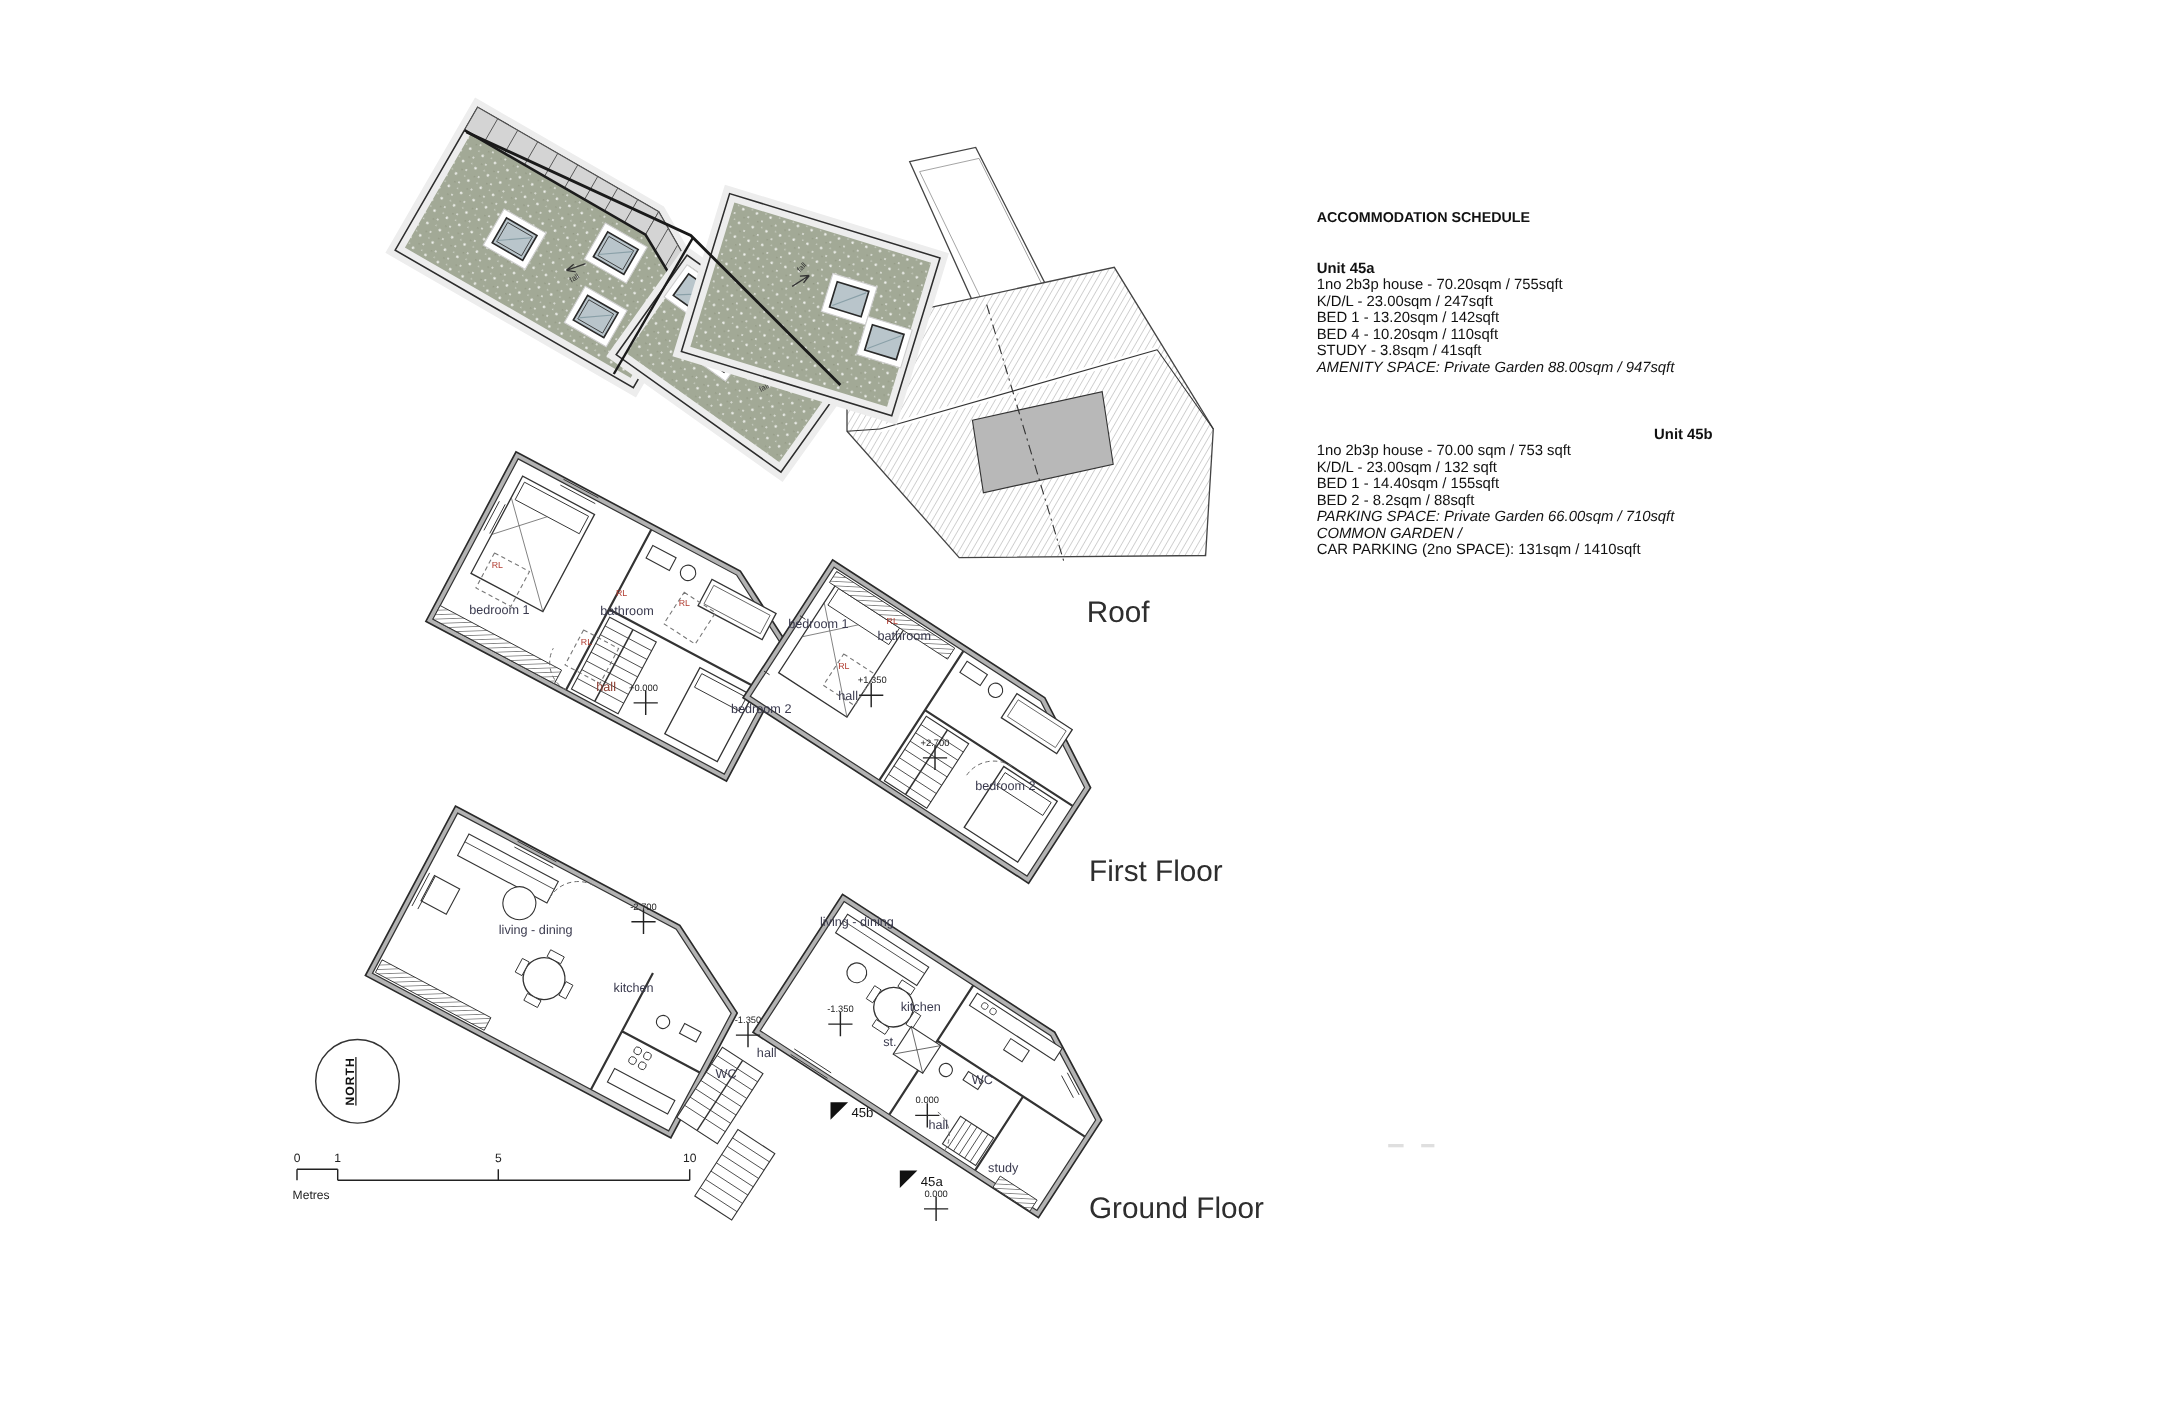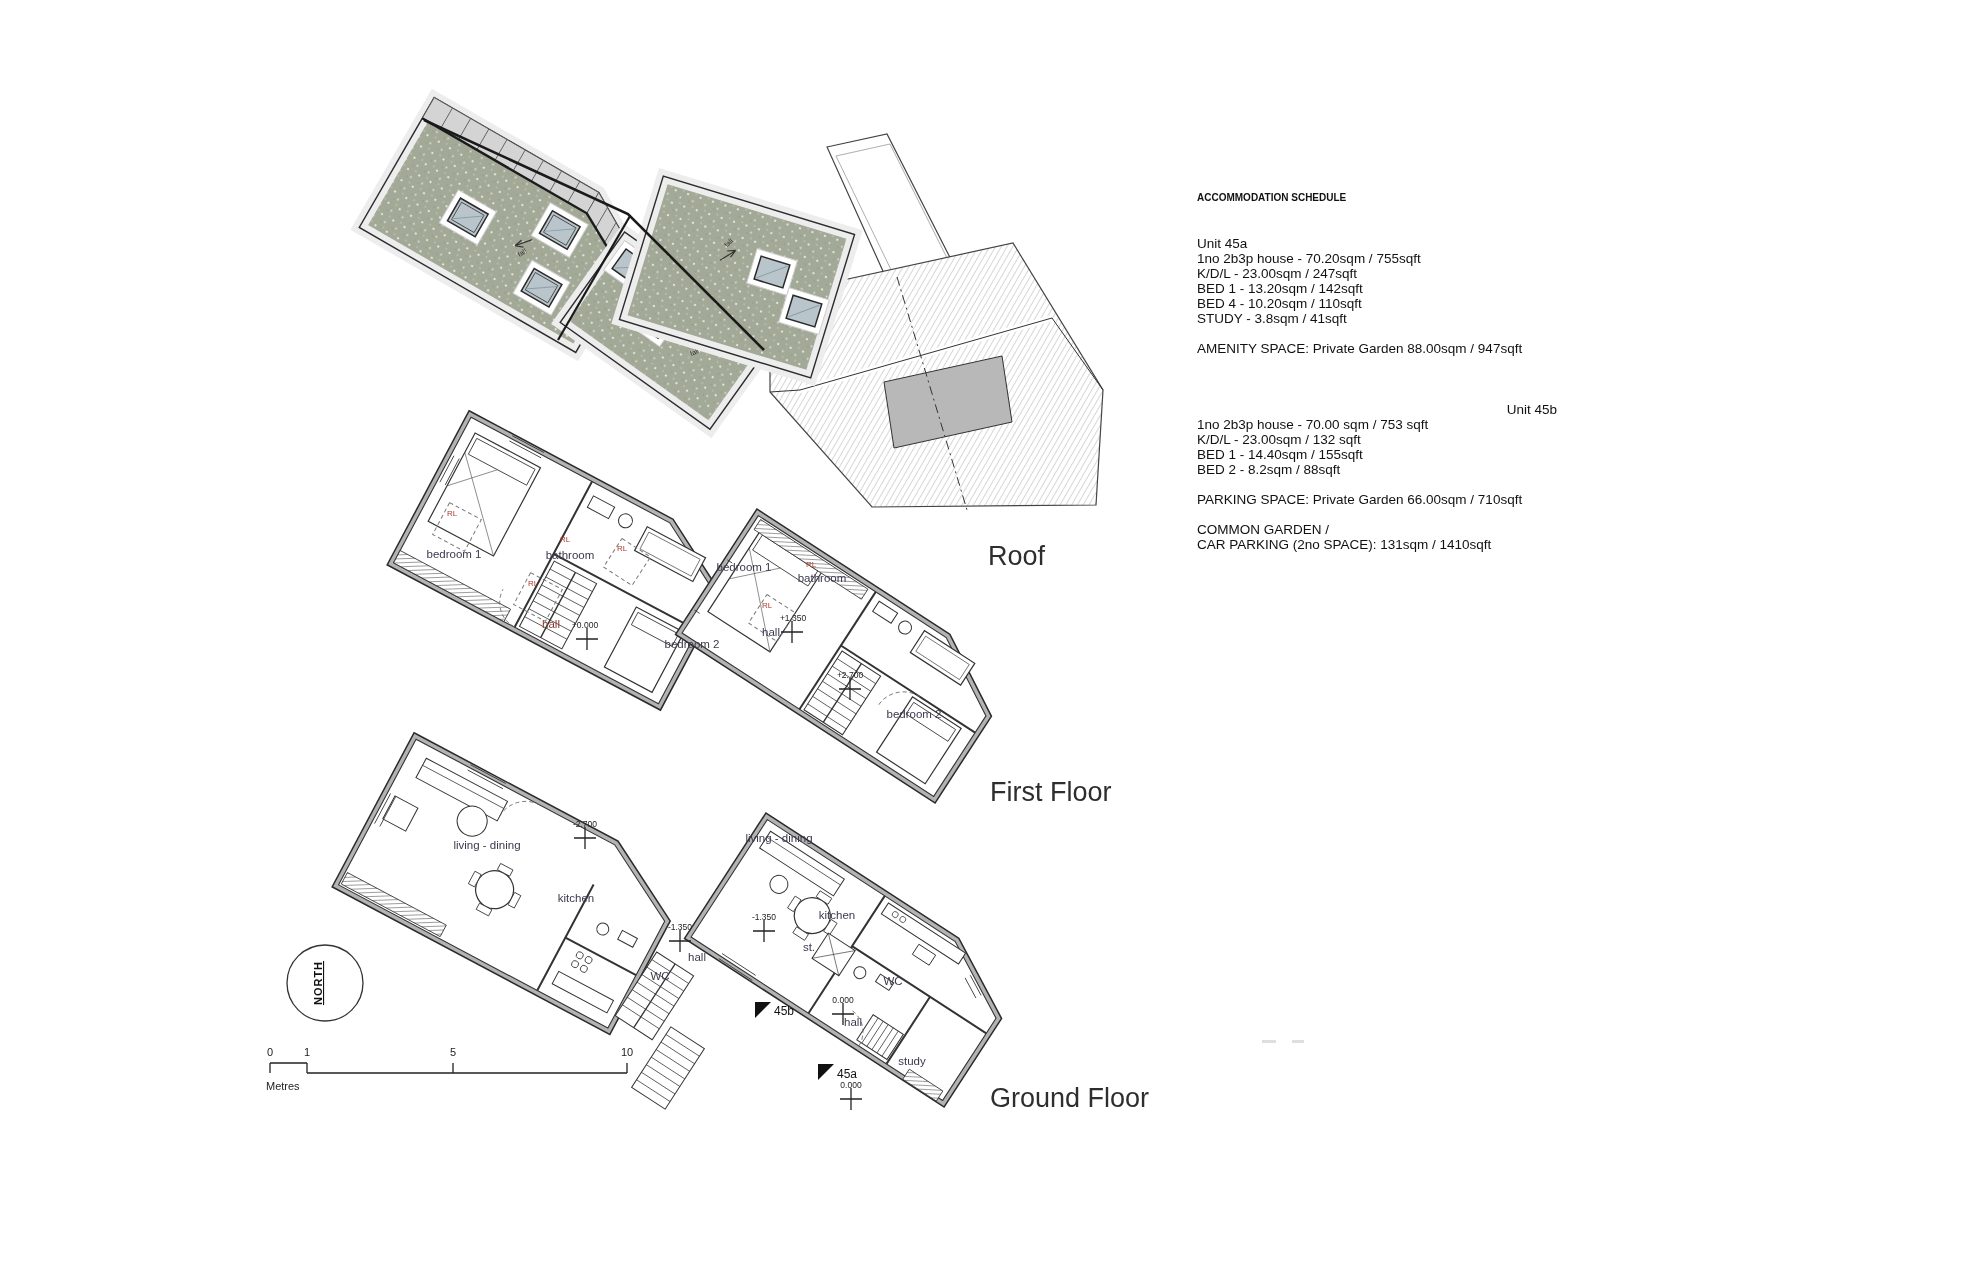--- a/index.html
+++ b/index.html
@@ -2,24 +2,24 @@
 <html><head>
 <meta charset="utf-8">
 <style>
   html,body{margin:0;padding:0;background:#fff;}
   .canvas{position:relative;width:1974px;height:1280px;background:#ffffff;overflow:hidden;
           font-family:"Liberation Sans", sans-serif;}
   svg{position:absolute;left:0;top:0;}
   
   .sched{position:absolute;left:1197px;top:190px;width:360px;color:#111;
          font-size:13.5px;line-height:15px;letter-spacing:0;}
-  .sched .title{font-weight:bold;font-size:10px;}
-  .sched .unit{font-weight:normal;}
+  .sched .title{font-weight:bold;font-size:13px;}
+  .sched .unit{font-weight:bold;}
   .sched .gap-xl{margin-top:31px;}
-  .sched .gap-md{margin-top:15px;}
+  .sched .gap-md{font-style:italic;}
   
   text{font-family:"Liberation Sans", sans-serif;}
   .room-lbl{font-size:11.5px;fill:#3a3a4e;}
   .room-lbl-red{font-size:11.5px;fill:#8b3a2e;}
   .floor-title{font-size:27px;fill:#2e2e2e;}
   .lvl-lbl{font-size:8.5px;fill:#222;}
   .rl-lbl{font-size:8px;fill:#b03a2e;}
   .fall-lbl{font-size:7px;fill:#333;}
   .tick-lbl{font-size:11px;fill:#222;}
   .entry-lbl{font-size:12px;fill:#111;}

